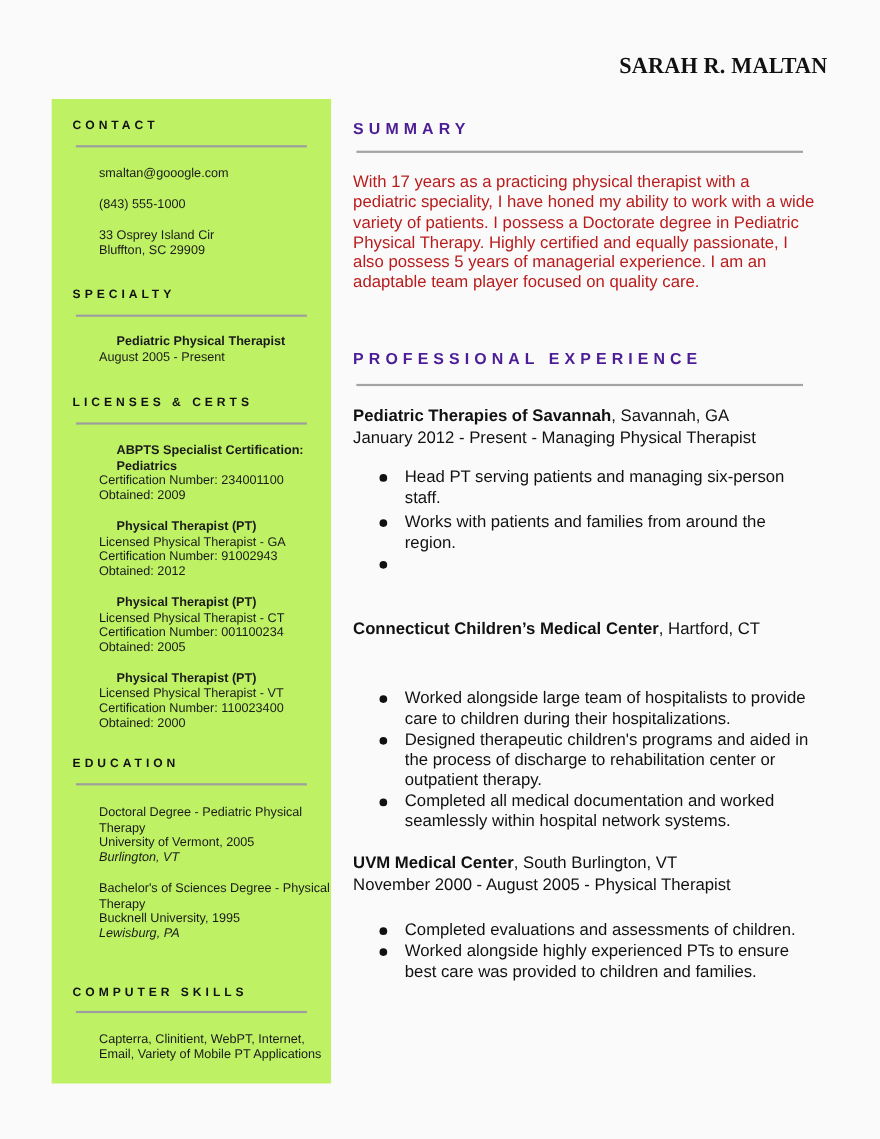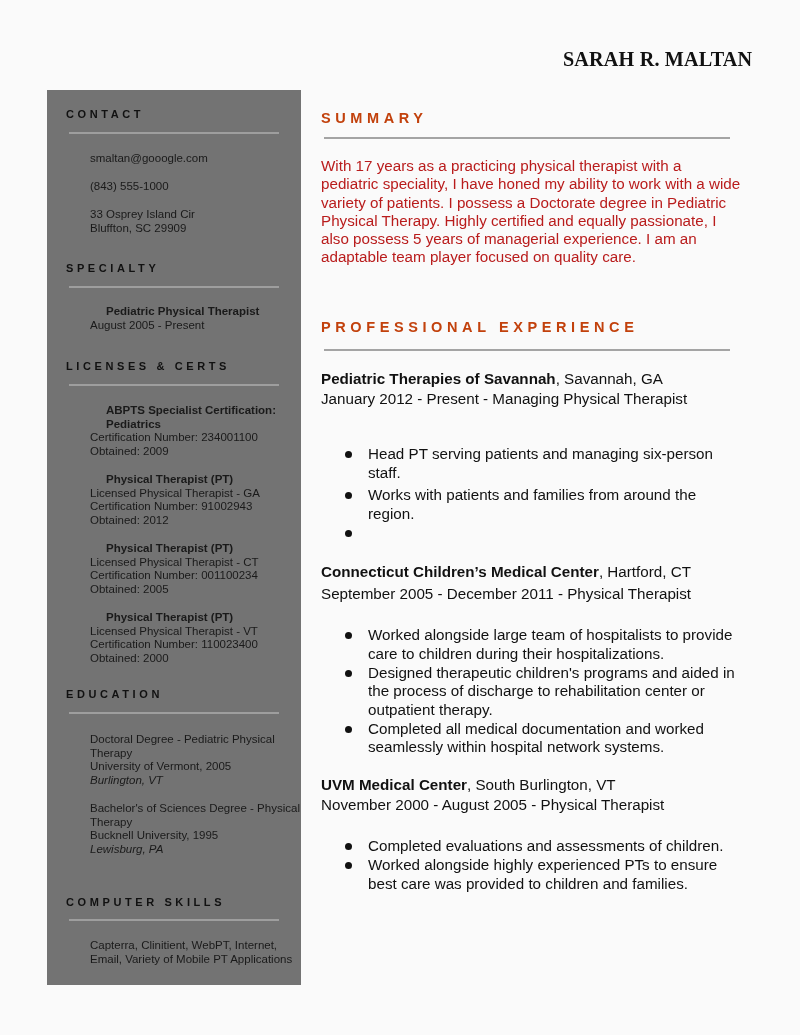--- a/index.html
+++ b/index.html
@@ -9,21 +9,21 @@
     font-family: "Liberation Sans", sans-serif;
   }
   .name {
     position: absolute; right: 48px; top: 47px;
     font-family: "Liberation Serif", serif; font-weight: bold;
     font-size: 21px; letter-spacing: 0.2px; color: #111;
     transform: scaleX(0.96); transform-origin: right;
   }
   .sidebar {
     position: absolute; left: 47px; top: 90px; width: 254px; height: 895px;
-    background: #737373;
+    background: #bef264;
   }
   .side-inner { position: absolute; left: 19px; top: 0; width: 220px; }
   .side-heading {
     position: absolute; left: 0;
     font-size: 11px; font-weight: bold; letter-spacing: 3.6px; color: #111;
   }
   .side-rule {
     position: absolute; left: 3px; width: 210px; height: 0;
     border-top: 2px solid #9e9e9e;
   }
@@ -31,21 +31,21 @@
     position: absolute; left: 0; width: 225px;
     font-size: 11.5px; line-height: 13.6px; color: #1a1a1a; margin-left: 24px;
   }
   .side-text .b { font-weight: bold; padding-left: 16px; }
   .side-text .i { font-style: italic; }
   .side-text div { margin: 0; }
 
   .main { position: absolute; left: 321px; top: 0; width: 420px; }
   .main-heading {
     position: absolute; left: 0;
-    font-size: 14.5px; font-weight: bold; letter-spacing: 4.6px; color: #c2410c;
+    font-size: 14.5px; font-weight: bold; letter-spacing: 4.6px; color: #4c1d95;
   }
   .main-rule {
     position: absolute; left: 3px; width: 406px; height: 0;
     border-top: 2px solid #a4a4a4;
   }
   .summary {
     position: absolute; left: 0; top: 157px; width: 420px;
     font-size: 15.2px; line-height: 18.3px; color: #b91c1c;
   }
   .job { position: absolute; left: 0; width: 420px; font-size: 15.2px; line-height: 19.5px; }
@@ -140,29 +140,28 @@
   <div class="main-rule" style="top:137px"></div>
   <p class="summary" style="margin:0">With 17 years as a practicing physical therapist with a pediatric speciality, I have honed my ability to work with a wide variety of patients. I possess a Doctorate degree in Pediatric Physical Therapy. Highly certified and equally passionate, I also possess 5 years of managerial experience. I am an adaptable team player focused on quality care.</p>
 
   <div class="main-heading" style="top:319px">PROFESSIONAL EXPERIENCE</div>
   <div class="main-rule" style="top:349px"></div>
 
   <div class="job" style="top:369px">
     <div><span class="co">Pediatric Therapies of Savannah</span><span>, Savannah, GA</span></div>
     <div>January 2012 - Present - Managing Physical Therapist</div>
   </div>
-  <ul class="bullets" style="top:445px">
+  <ul class="bullets" style="top:425px">
     <li><span class="dot"></span><span>Head PT serving patients and managing six-person staff.</span></li>
     <li style="margin-top:4px"><span class="dot"></span><span>Works with patients and families from around the region.</span></li>
     <li><span class="dot"></span></li>
   </ul>
 
   <div class="job" style="top:562px">
     <div><span class="co">Connecticut Children’s Medical Center</span><span>, Hartford, CT</span></div>
-    <div style="margin-top:2px">September 2005 - December 2011 - Physical Therapist</div>
   </div>
   <ul class="bullets" style="top:626px">
     <li><span class="dot"></span><span>Worked alongside large team of hospitalists to provide care to children during their hospitalizations.</span></li>
     <li><span class="dot"></span><span>Designed therapeutic children's programs and aided in the process of discharge to rehabilitation center or outpatient therapy.</span></li>
     <li><span class="dot"></span><span>Completed all medical documentation and worked seamlessly within hospital network systems.</span></li>
   </ul>
 
   <div class="job" style="top:775px">
     <div><span class="co">UVM Medical Center</span><span>, South Burlington, VT</span></div>
     <div>November 2000 - August 2005 - Physical Therapist</div>

